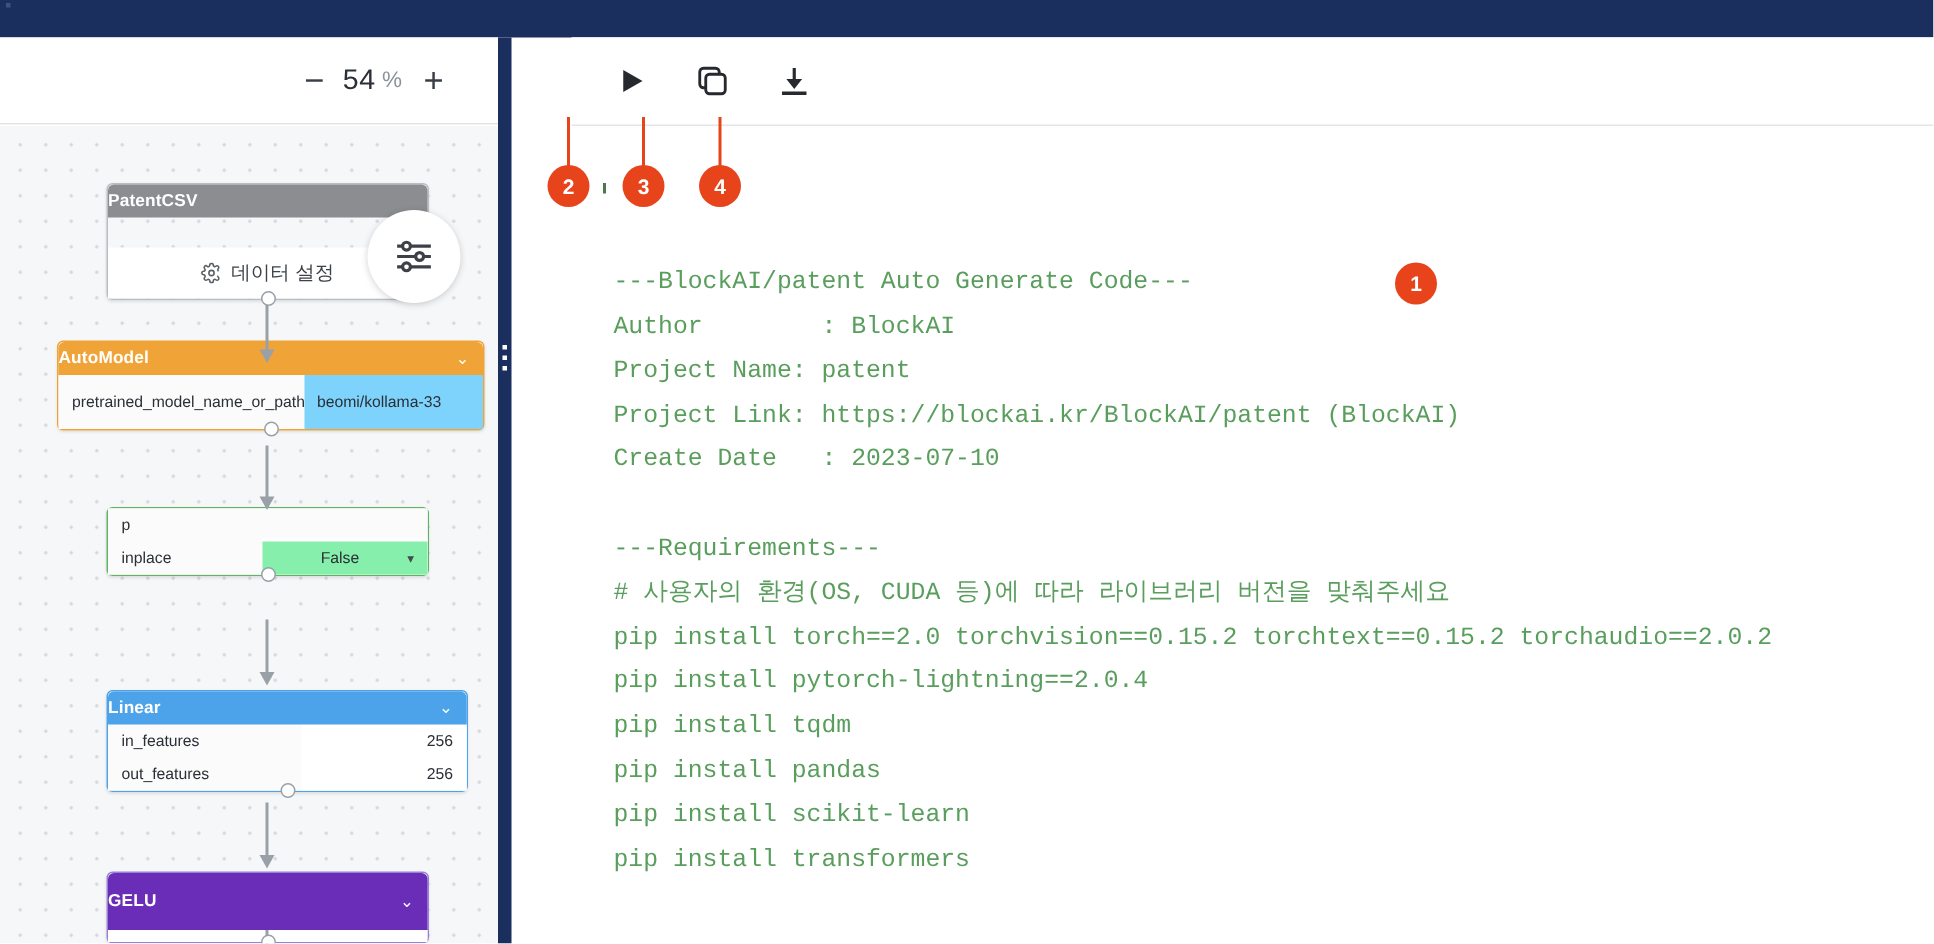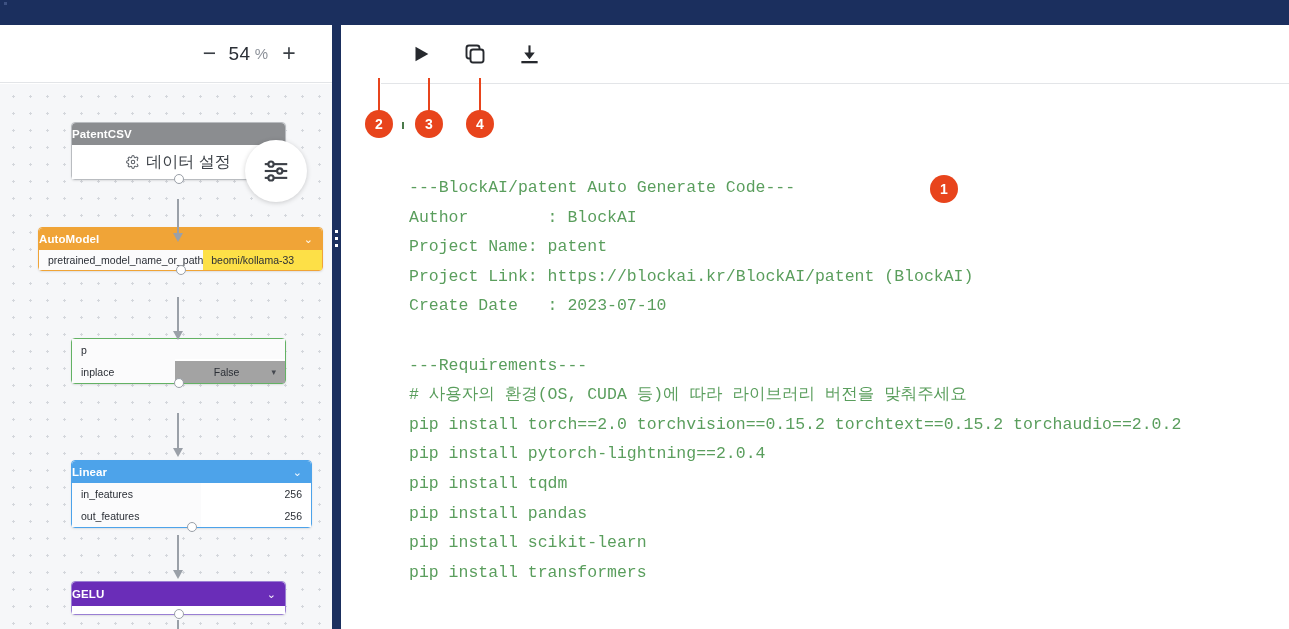--- a/index.html
+++ b/index.html
@@ -77,21 +77,21 @@
     position: absolute; right: 9px; top: 50%; transform: translateY(-50%);
     font-size: 11px; font-weight: normal; opacity: .95;
   }
   .node-body { background: #fff; }
   .prow {
     display: flex; align-items: center; height: 22px;
     font-size: 10.5px; color: #2b2f36;
   }
   .prow .pk { flex: 0 0 auto; padding-left: 9px; }
   .prow .pv {
-    margin-left: auto; background: #fde047; text-align: right; padding-right: 9px;
+    margin-left: auto; background: #7dd3fc; text-align: right; padding-right: 9px;
     display: flex; align-items: center; justify-content: flex-end; gap: 7px;
     height: 100%;
   }
   .prow .pv .mini-chev { font-size: 9px; color: #44484f; }
 
   .port {
     position: absolute; left: 50%; bottom: -5px; transform: translateX(-50%);
     width: 10px; height: 10px; border-radius: 50%;
     background: #fff; border: 1.4px solid #9aa0a8; z-index: 4;
   }
@@ -106,21 +106,21 @@
 
   
   .settings-fab {
     position: absolute; width: 62px; height: 62px; border-radius: 50%;
     background: #fff; box-shadow: 0 1px 5px rgba(0,0,0,.18);
     display: flex; align-items: center; justify-content: center; z-index: 8;
     cursor: pointer;
   }
   .datarow {
     display: flex; align-items: center; justify-content: center; gap: 6px;
-    height: 34px; font-size: 16px; color: #3d4248;
+    height: 34px; font-size: 13px; color: #3d4248; margin-top: 20px;
   }
 
   
   .right-panel {
     position: absolute; left: 341px; top: 25px; width: 1036px; height: 604px;
     background: #fff;
     margin-left: 40px;
   }
   .code-toolbar {
     position: absolute; left: 0; top: 0; width: 948px; height: 59px;
@@ -218,39 +218,39 @@
       </div>
 
       <div class="edge" style="left:177px; top:115px; height:35px;"></div>
 
       <div class="node" style="left:38px; top:143px; width:285px; border:1px solid #f0a437;">
         <div class="node-head" style="background:#f0a437;">
           <span>AutoModel</span>
           <span class="chev">⌄</span>
         </div>
         <div class="node-body" style="background:#fbfbfc;">
-          <div class="prow" style="height:20px;">
+          <div class="prow" style="height:36px;">
             <span class="pk">pretrained_model_name_or_path</span>
             <span class="pv" style="width:135px; padding-right:0; padding-left:8px; justify-content:flex-start; overflow:hidden; white-space:nowrap;">beomi/kollama-33</span>
           </div>
         </div>
         <div class="port"></div>
       </div>
 
       <div class="edge" style="left:177px; top:213px; height:35px;"></div>
 
       <div class="node" style="left:71px; top:254px; width:215px; border:1px solid #63b264;">
         <div class="node-body">
           <div class="prow" style="background:#fbfbfc;">
             <span class="pk">p</span>
             <span class="pv" style="width:110px; background:#fff;margin-top:40px;">0.1</span>
           </div>
           <div class="prow" style="background:#fbfbfc;">
             <span class="pk">inplace</span>
-            <span class="pv" style="width:110px; background:#a3a3a3;gap:32px;">
+            <span class="pv" style="width:110px; background:#86efac;gap:32px;">
               <span>False</span>
               <span class="mini-chev">▾</span>
             </span>
           </div>
         </div>
         <div class="port"></div>
       </div>
 
       <div class="edge" style="left:177px; top:329px; height:36px;"></div>
 
@@ -268,21 +268,21 @@
             <span class="pk">out_features</span>
             <span class="pv" style="width:110px; background:#fff;">256</span>
           </div>
         </div>
         <div class="port"></div>
       </div>
 
       <div class="edge" style="left:177px; top:451px; height:36px;"></div>
 
       <div class="node" style="left:71px; top:497px; width:215px; border:1px solid #9a7fd4;">
-        <div class="node-head" style="background:#6a2db8; height:24px;">
+        <div class="node-head" style="background:#6a2db8; height:38px;">
           <span>GELU</span>
           <span class="chev">⌄</span>
         </div>
         <div class="node-body" style="height:8px; background:#fff;"></div>
         <div class="port"></div>
       </div>
 
       <div class="edge" style="left:177px; top:536px; height:28px;"></div>
 
     </div>

